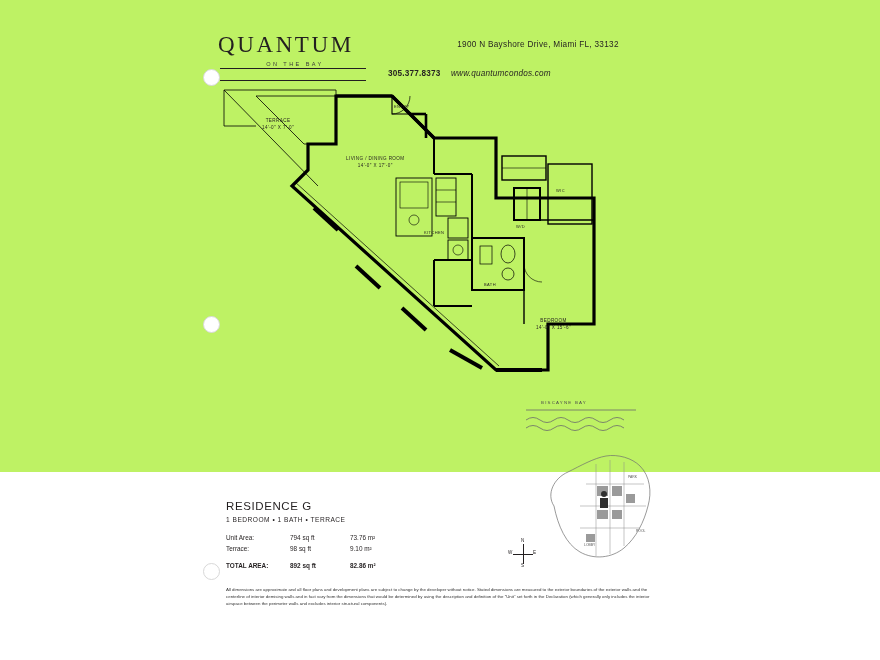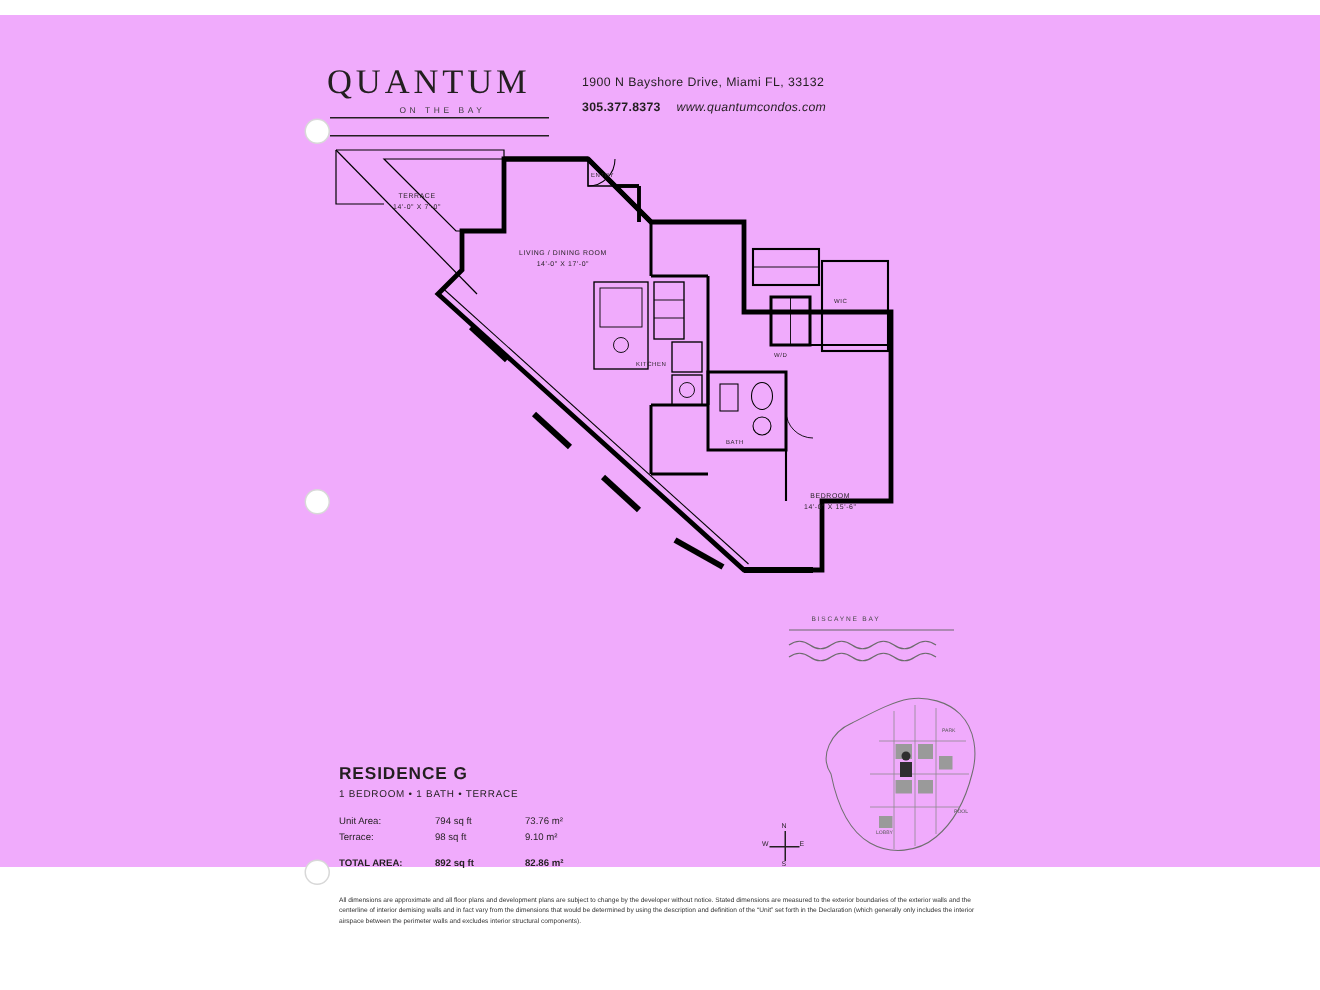--- a/index.html
+++ b/index.html
@@ -10,23 +10,23 @@
   body {
     width: 880px;
     height: 660px;
     position: relative;
     font-family: "Liberation Sans", sans-serif;
     color: #1a1a1a;
     overflow: hidden;
   }
   .page {
     position: absolute;
-    left: 0; top: 10px;
-    width: 880px; height: 568px;
-    background: #f0abfc;
+    left: 0; top: 0;
+    width: 880px; height: 472px;
+    background: #bef264;
   }
 
   
   .header {
     position: absolute;
     left: 196px;
     top: 32px;
     width: 500px;
     height: 52px;
   }
@@ -70,21 +70,22 @@
   .addr-block {
     position: absolute;
     left: 192px;
     top: 8px;
     width: 300px;
   }
   .addr-line1 {
     font-size: 8.2px;
     color: #231f20;
     letter-spacing: 0.3px;
-    margin-bottom: 8px;
+    margin-bottom: 20px;
+    text-align: center;
   }
   .addr-line2 {
     font-size: 8.2px;
     color: #231f20;
     letter-spacing: 0.2px;
   }
   .addr-phone { font-weight: bold; text-align: right; }
   .addr-web { margin-left: 8px; font-style: italic; }
 
   
@@ -111,21 +112,21 @@
 
   
   .residence {
     position: absolute;
     left: 226px;
     top: 500px;
     width: 330px;
   }
   .res-title {
     font-size: 11.5px;
-    font-weight: bold;
+    font-weight: normal;
     letter-spacing: 0.6px;
     color: #231f20;
     margin-bottom: 4px;
   }
   .res-sub {
     font-size: 6.6px;
     letter-spacing: 0.5px;
     color: #231f20;
     margin-bottom: 9px;
   }

